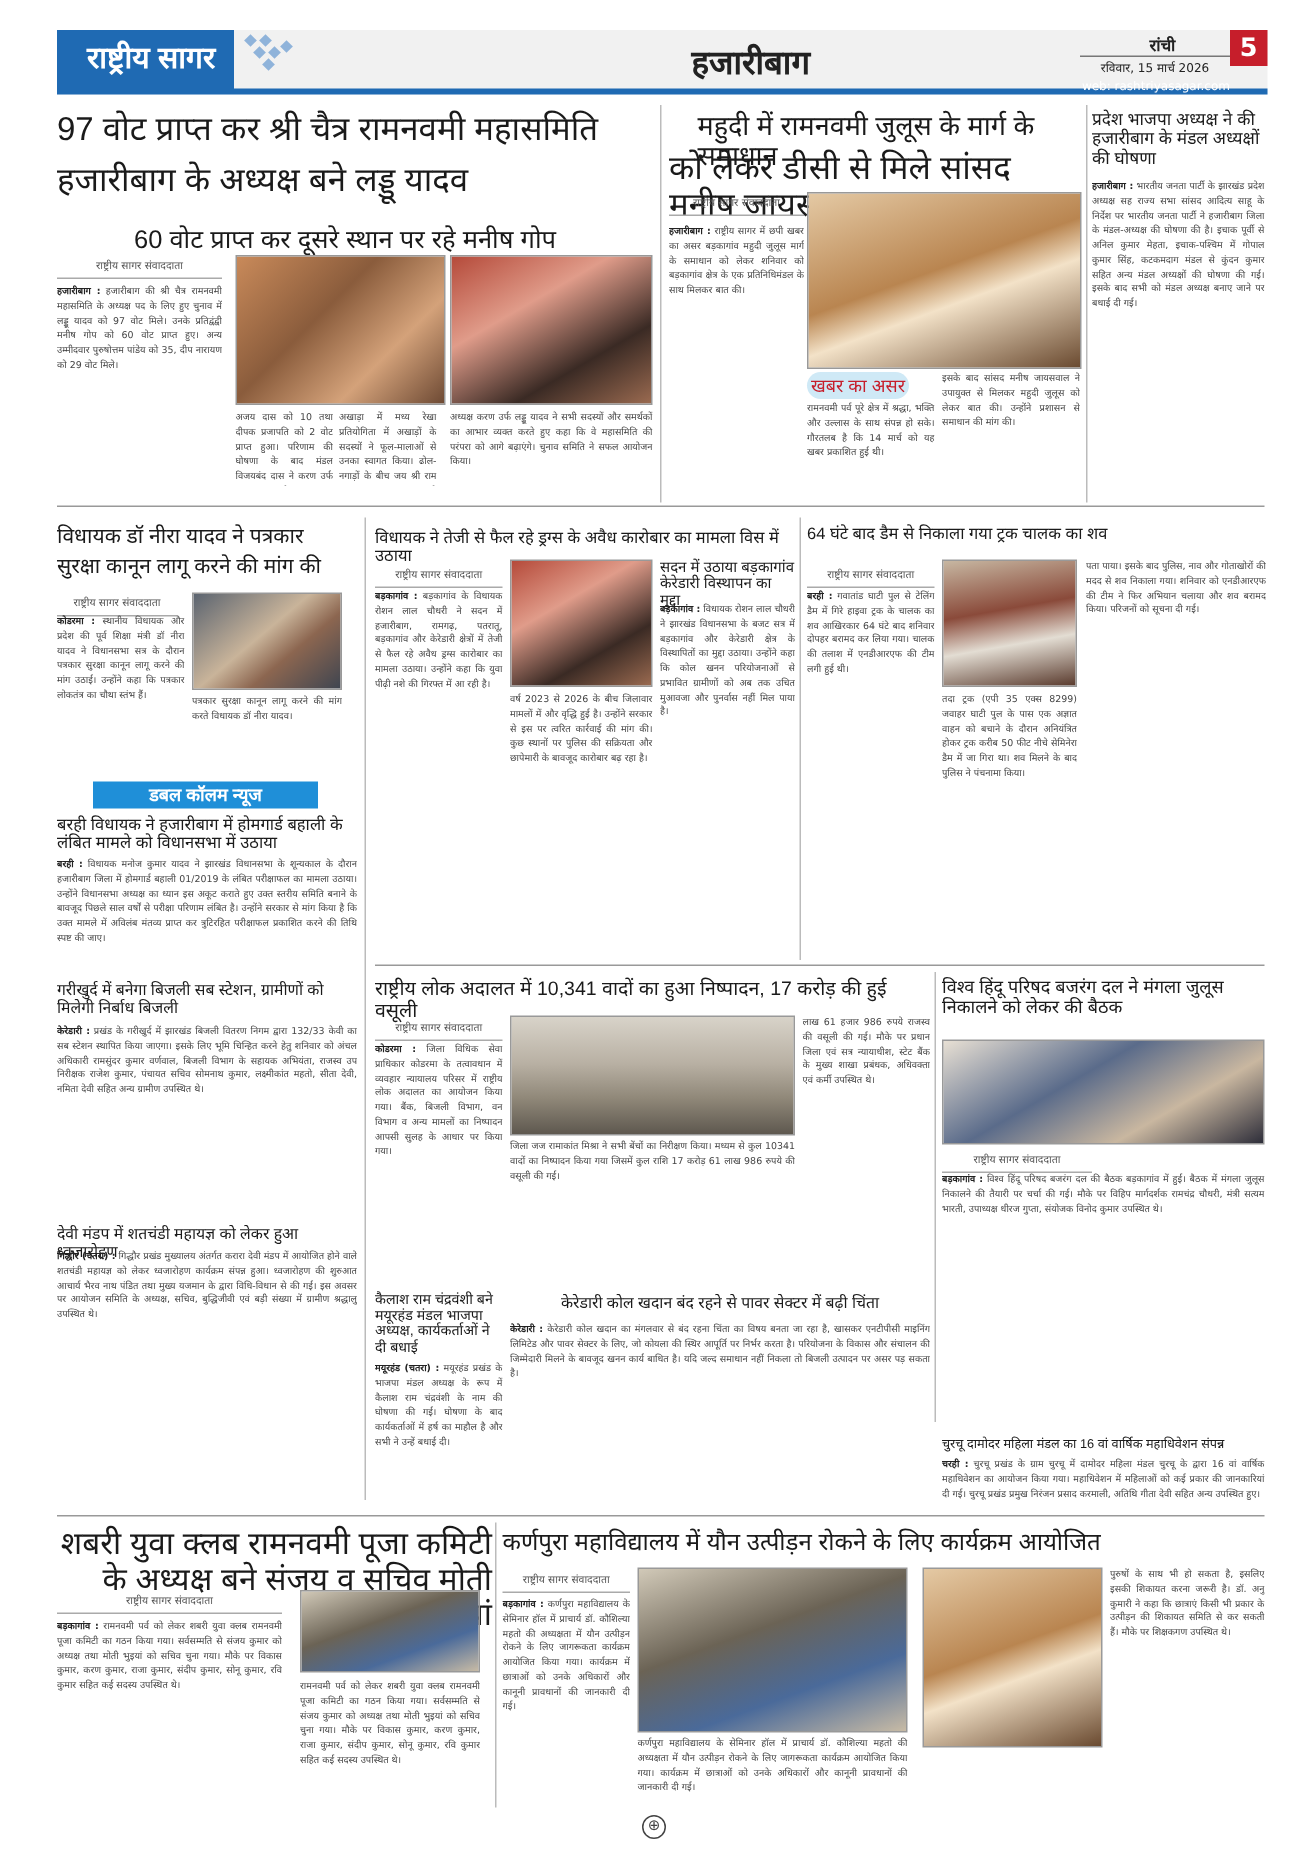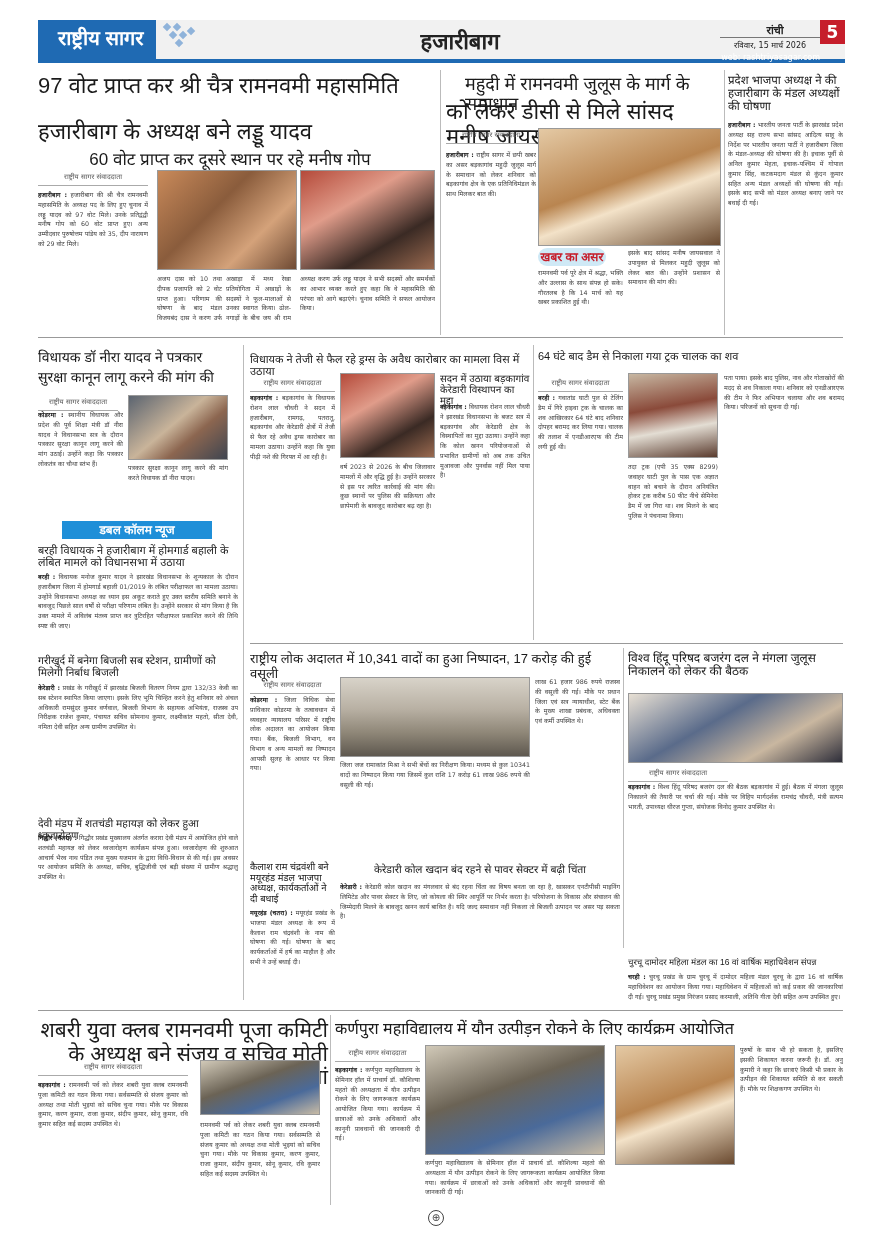--- a/index.html
+++ b/index.html
@@ -4,41 +4,41 @@
 <style>
   * { box-sizing: border-box; margin: 0; padding: 0; }
   body { width: 877px; height: 1241px; background: #ffffff; font-family: "DejaVu Sans", sans-serif; position: relative; overflow: hidden; color: #222; }
   .abs { position: absolute; }
   
   .mast { left: 38px; top: 20px; width: 807px; height: 43px; background: #f1f1f1; border-bottom: 4px solid #1f6ab3; }
   .mast-logo { left: 38px; top: 20px; width: 118px; height: 40px; background: #1f6ab3; clip-path: polygon(0 0, 100% 0, 112% 100%, 0 100%); }
   .mast-logo-text { left: 58px; top: 24px; font-size: 20px; font-weight: bold; color: #fff; font-family: "Liberation Sans", sans-serif; }
   .mast-dots { left: 160px; top: 22px; width: 40px; height: 26px; }
   .mast-dots span { position: absolute; width: 6px; height: 6px; background: #8fb3da; transform: rotate(45deg); }
-  .mast-section { left: 380px; top: 25px; width: 160px; text-align: center; font-size: 22px; font-weight: bold; color: #222; font-family: "Liberation Sans", sans-serif; }
+  .mast-section { left: 380px; top: 25px; width: 160px; text-align: right; font-size: 22px; font-weight: bold; color: #222; font-family: "Liberation Sans", sans-serif; }
   .mast-city { left: 735px; top: 22px; width: 80px; text-align: center; font-size: 11px; font-weight: bold; }
   .mast-date { left: 720px; top: 37px; width: 100px; text-align: center; font-size: 8px; border-top: 1px solid #777; padding-top: 1px; }
   .mast-web { left: 710px; top: 53px; width: 110px; text-align: right; font-size: 8px; color: #fff; }
   .mast-page { left: 820px; top: 20px; width: 25px; height: 24px; background: #c61e2b; color: #fff; font-weight: bold; font-size: 17px; text-align: center; line-height: 24px; }
 
   .hl { font-family: "Liberation Sans", sans-serif; font-weight: normal; color: #1a1a1a; line-height: 1.12; }
   .byline { font-size: 7px; color: #555; text-align: center; border-bottom: 1px solid #aaa; padding-bottom: 4px; }
   .body { font-size: 6.3px; line-height: 1.55; color: #444; text-align: justify; overflow: hidden; }
   .body b { color: #222; }
   .photo { background: linear-gradient(135deg, #c98a5a, #8a5c3c 40%, #d4a27a 70%, #6e4a34); border: 1px solid #999; }
   .photo.p2 { background: linear-gradient(160deg, #e4c9a4, #b98550 45%, #f3e2c8 60%, #6a4a30); }
   .photo.p3 { background: linear-gradient(140deg, #5b6470, #c9b49a 45%, #8c6650 65%, #3f4550); }
   .photo.p4 { background: linear-gradient(150deg, #b54a3a, #e09c8a 35%, #3a2a24 70%, #9a6a50); }
   .photo.p5 { background: linear-gradient(180deg, #d8d3c9, #b8b0a3 40%, #8f8778 70%, #5e584f); }
   .photo.p6 { background: linear-gradient(160deg, #d1c9b8, #6b6355 40%, #4a6a9a 70%, #c8bba5); }
   .photo.p7 { background: linear-gradient(170deg, #c7b7a2, #8a4a3a 40%, #e3ddd3 65%, #5a3b2e); }
   .photo.p8 { background: linear-gradient(150deg, #e8e0d4, #5a6b8a 40%, #c9b7a0 70%, #2e2e3a); }
   .vr { background: #bbb; width: 1px; }
   .hr { background: #999; height: 1px; }
-  .khabar { background: #cfe9f6; color: #c61e2b; font-weight: bold; font-size: 12px; text-align: center; border-radius: 10px; line-height: 18px; font-family: "Liberation Sans", sans-serif; }
+  .khabar { background: #cfe9f6; color: #c61e2b; font-weight: normal; font-size: 12px; text-align: center; border-radius: 10px; line-height: 18px; font-family: "Liberation Sans", sans-serif; }
   .dc { background: #1f8fd8; color: #fff; font-weight: bold; font-size: 12px; text-align: center; line-height: 18px; font-family: "Liberation Sans", sans-serif; }
   .footer-mark { left: 428px; top: 1210px; width: 16px; height: 16px; border: 1px solid #444; border-radius: 50%; font-size: 10px; text-align: center; line-height: 14px; color: #444; }
 </style>
 </head>
 <body>
 
 <div class="abs mast"></div>
 <div class="abs mast-logo"></div>
 <div class="abs mast-logo-text">राष्ट्रीय सागर</div>
 <div class="abs mast-dots">
@@ -49,21 +49,21 @@
     <span style="left:28px;top:6px"></span>
     <span style="left:16px;top:18px"></span>
 </div>
 <div class="abs mast-section">हजारीबाग</div>
 <div class="abs mast-city">रांची</div>
 <div class="abs mast-date">रविवार, 15 मार्च 2026</div>
 <div class="abs mast-web">web: rashtriyasagar.com</div>
 <div class="abs mast-page">5</div>
 
 <div class="abs hl" style="left:38px;top:74px;width:400px;font-size:22px;">97 वोट प्राप्त कर श्री चैत्र रामनवमी महासमिति</div>
-<div class="abs hl" style="left:38px;top:108px;width:400px;font-size:22px;margin-top:12px;">हजारीबाग के अध्यक्ष बने लड्डू यादव</div>
+<div class="abs hl" style="left:38px;top:108px;width:400px;font-size:22px;">हजारीबाग के अध्यक्ष बने लड्डू यादव</div>
 <div class="abs hl" style="left:50px;top:150px;width:360px;font-size:17px;text-align:center;">60 वोट प्राप्त कर दूसरे स्थान पर रहे मनीष गोप</div>
 <div class="abs byline" style="left:38px;top:172px;width:110px;">राष्ट्रीय सागर संवाददाता</div>
 <div class="abs body" style="left:38px;top:190px;width:110px;height:130px;"><b>हजारीबाग :</b> <span>हजारीबाग की श्री चैत्र रामनवमी महासमिति के अध्यक्ष पद के लिए हुए चुनाव में लड्डू यादव को 97 वोट मिले। उनके प्रतिद्वंद्वी मनीष गोप को 60 वोट प्राप्त हुए। अन्य उम्मीदवार पुरुषोत्तम पांडेय को 35, दीप नारायण को 29 वोट मिले।</span></div>
 <div class="abs photo" style="left:157px;top:170px;width:140px;height:100px;"></div>
 <div class="abs photo p4" style="left:300px;top:170px;width:135px;height:100px;"></div>
 <div class="abs body" style="left:157px;top:274px;width:65px;height:50px;">अजय दास को 10 तथा दीपक प्रजापति को 2 वोट प्राप्त हुआ। परिणाम की घोषणा के बाद मंडल विजयबंद दास ने करण उर्फ लड्डू यादव को प्रमाण पत्र दिया। जीत की उन्हें बधाई दी।</div>
 <div class="abs body" style="left:226px;top:274px;width:65px;height:50px;">अखाड़ा में मध्य रेखा प्रतियोगिता में अखाड़ों के सदस्यों ने फूल-मालाओं से उनका स्वागत किया। ढोल-नगाड़ों के बीच जय श्री राम का नारा लगाकर खुशी जताया।</div>
 <div class="abs body" style="left:300px;top:170px;width:1px;height:1px;"></div>
 <div class="abs body" style="left:300px;top:274px;width:135px;height:50px;">अध्यक्ष करण उर्फ लड्डू यादव ने सभी सदस्यों और समर्थकों का आभार व्यक्त करते हुए कहा कि वे महासमिति की परंपरा को आगे बढ़ाएंगे। चुनाव समिति ने सफल आयोजन किया।</div>
 

